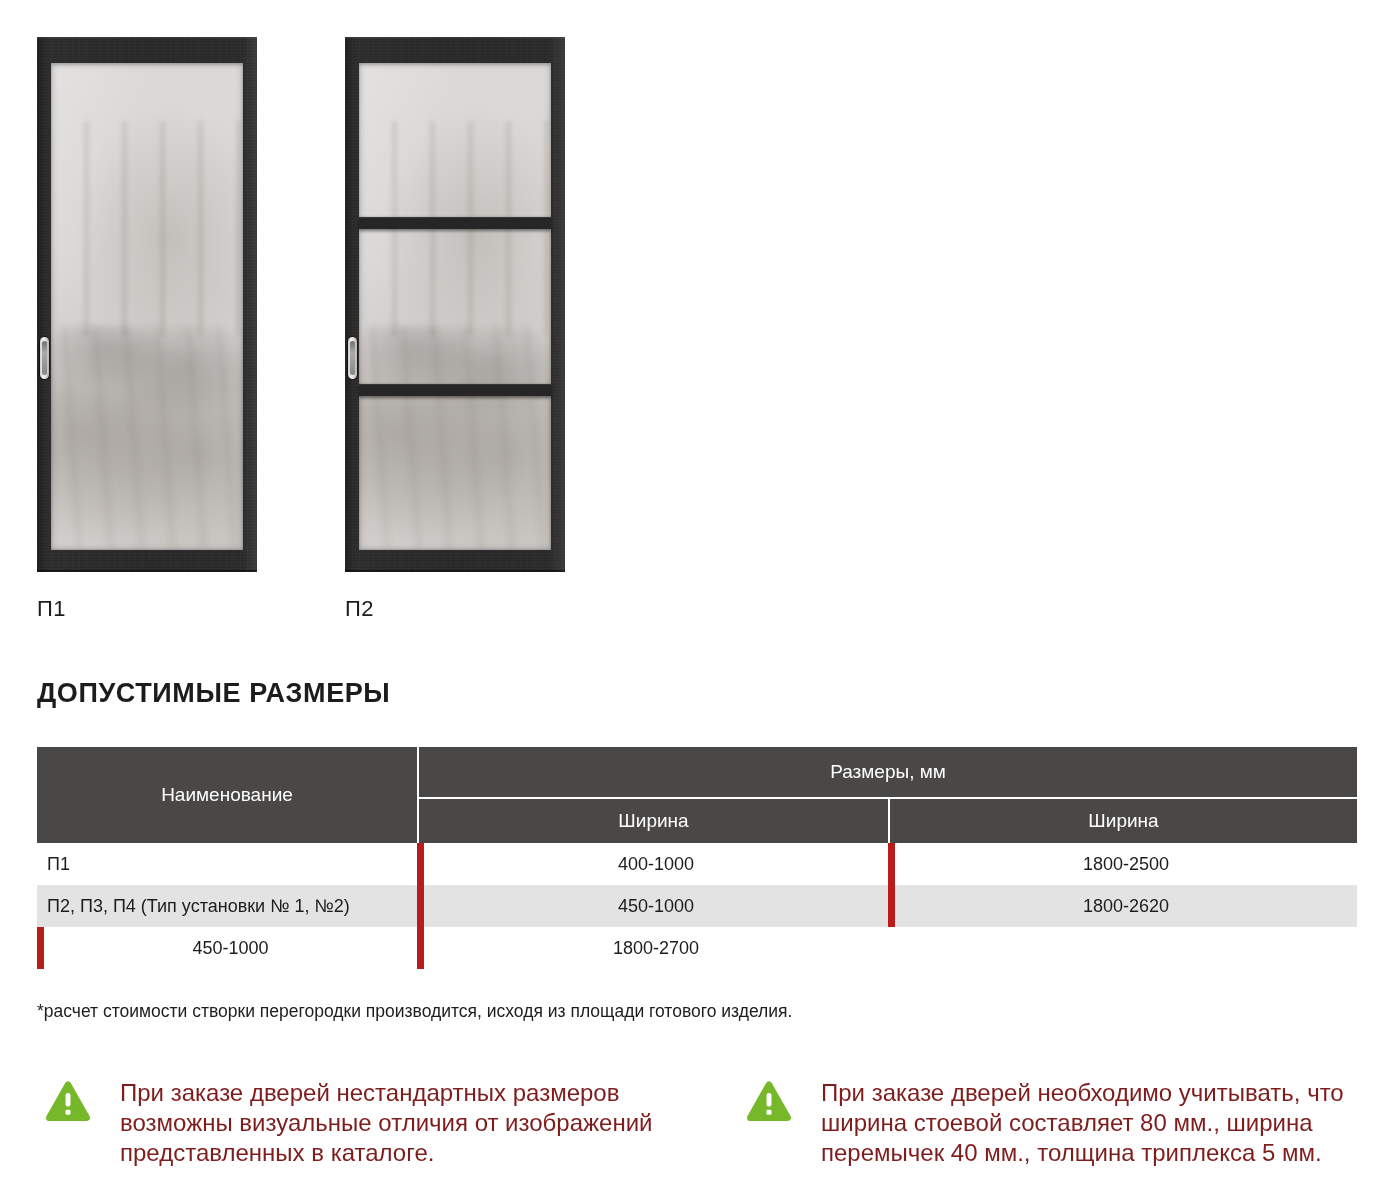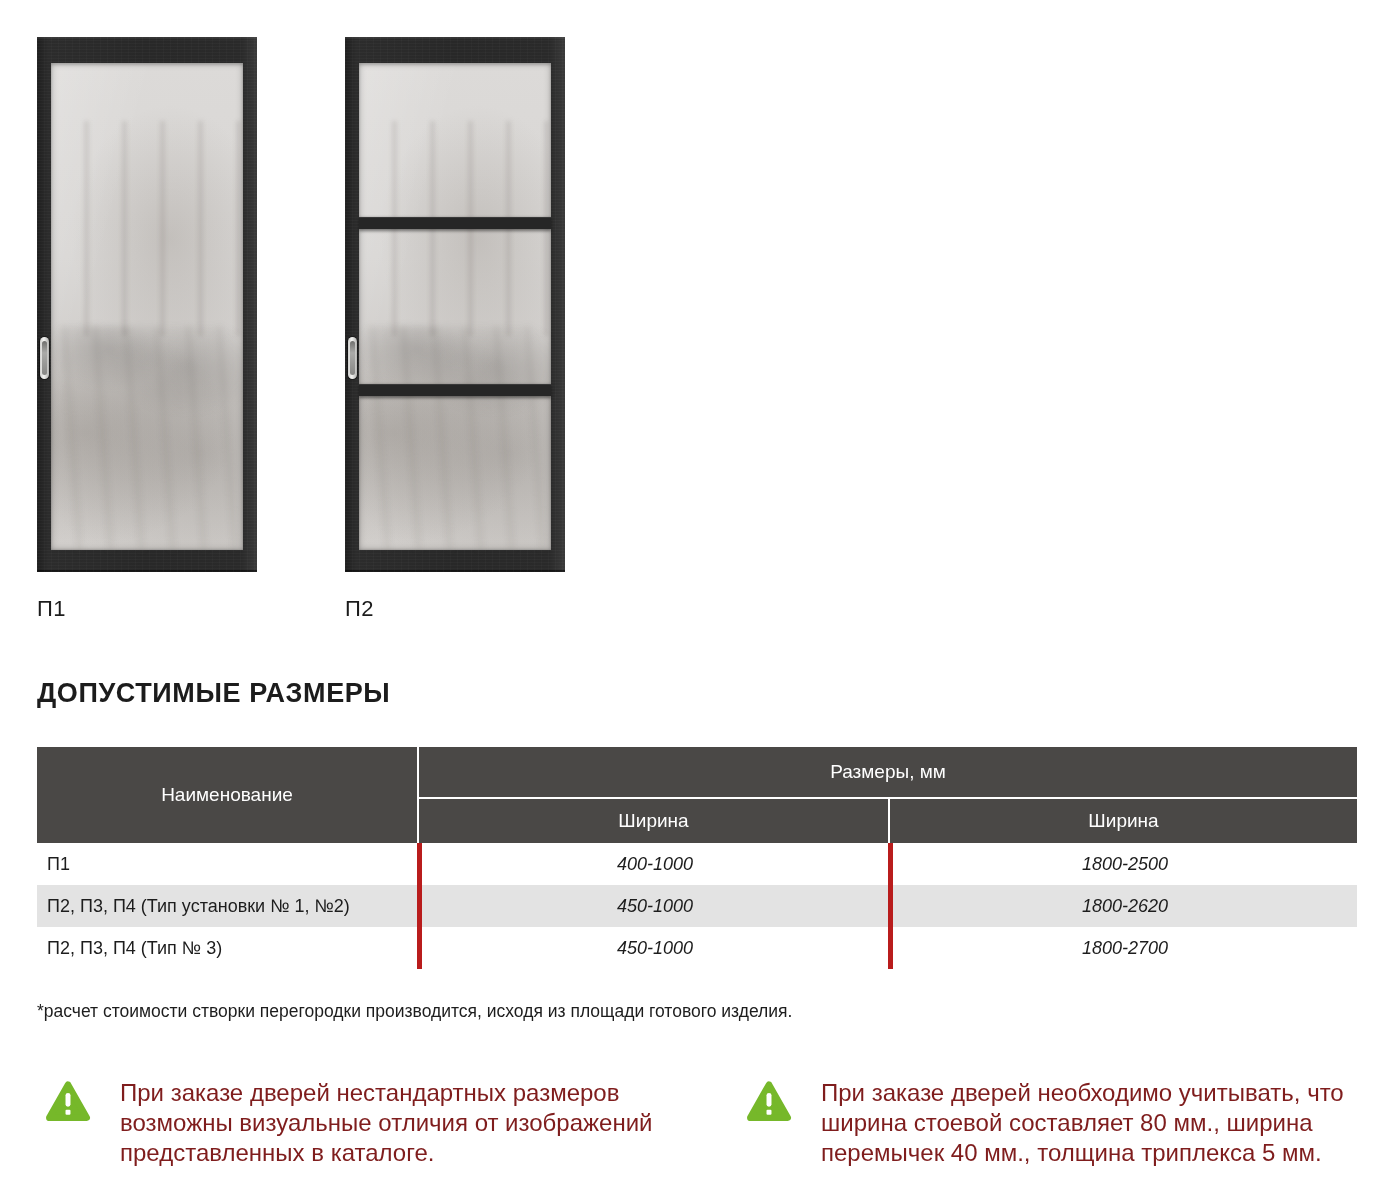--- a/index.html
+++ b/index.html
@@ -73,21 +73,21 @@
   }
   .th{display:flex;align-items:center;justify-content:center;}
   .th-name{grid-column:1;grid-row:1/3;}
   .th-sizes{grid-column:2/4;grid-row:1;border-left:2px solid #ffffff;}
   .th-width{grid-column:2;grid-row:2;border-left:2px solid #ffffff;border-top:2px solid #ffffff;}
   .th-height{grid-column:3;grid-row:2;border-left:2px solid #ffffff;border-top:2px solid #ffffff;}
   .tr{display:grid;grid-template-columns:380px 471px 469px;height:42px;font-size:18px;}
   .tr:nth-child(even){background:#e3e3e3;}
   .td{display:flex;align-items:center;}
   .td-name{padding-left:10px;}
-  .td-width,.td-height{justify-content:center;border-left:5px solid #b91c1c;font-style:italic;}
+  .td-width,.td-height{justify-content:center;border-left:7px solid #b91c1c;}
   
   .footnote{margin:32px 0 0 37px;font-size:17.5px;color:#1d1d1d;}
   
   .notes{display:flex;margin:56px 0 0 45px;}
   .note{display:flex;gap:29px;align-items:flex-start;}
   .note + .note{margin-left:48px;}
   .note-icon{flex:0 0 auto;margin-top:2px;}
   .note-text{width:578px;font-size:24px;line-height:30px;color:#7f1d1d;}
 </style>
 </head>
@@ -137,21 +137,20 @@
     <div class="td td-height">1800-2500</div>
   </div>
 
   <div class="tr">
     <div class="td td-name">П2, П3, П4 (Тип установки № 1, №2)</div>
     <div class="td td-width">450-1000</div>
     <div class="td td-height">1800-2620</div>
   </div>
 
   <div class="tr">
-    <div class="td td-name">П2, П3, П4 (Тип № 3)</div>
     <div class="td td-width">450-1000</div>
     <div class="td td-height">1800-2700</div>
   </div>
 </div>
 </div>
 
 <div class="footnote">*расчет стоимости створки перегородки производится, исходя из площади готового изделия.</div>
 
 <div class="notes" id="notes">
   <div class="note">

